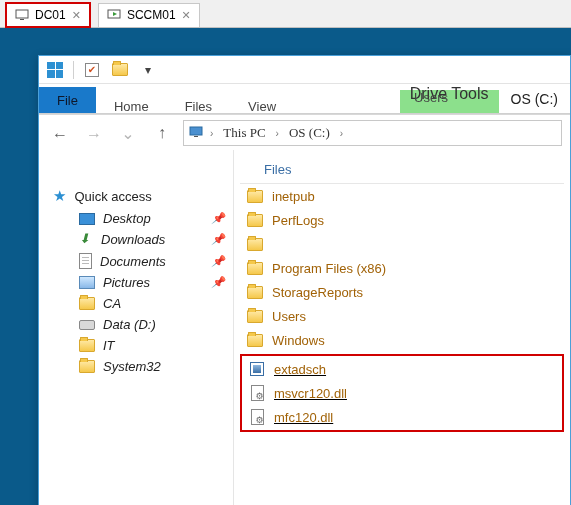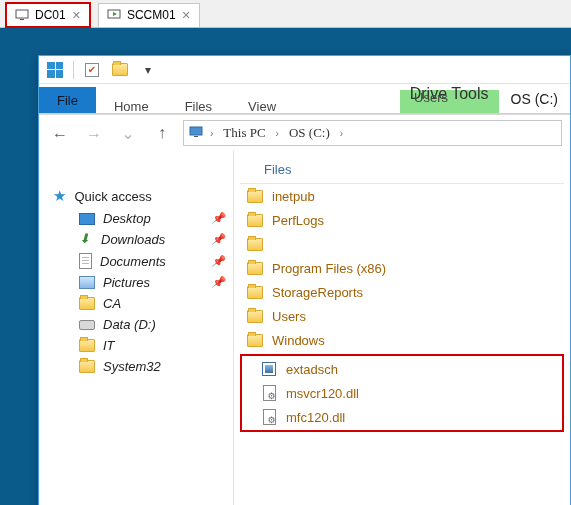--- a/index.html
+++ b/index.html
@@ -45,21 +45,21 @@
   .navpane .hdrspace { height:28px; }
   .nav-item { display:flex; align-items:center; gap:8px; padding:3px 8px 3px 24px; font-size:13px; color:#222; }
   .nav-item.qa { padding-left:14px; font-weight:500; }
   .nav-item.sub { padding-left:40px;font-style:italic; }
   .nav-item .pin { margin-left:auto; color:#888; font-size:11px; }
 
   .filepane { flex:1; padding:0 6px; }
   .colhdr { height:34px; display:flex; align-items:end; padding:4px 6px 6px 24px; font-size:13px; color:#3a6ea5; border-bottom:1px solid #e7e7e7; }
   .file-row { display:flex; align-items:center; gap:8px; padding:3px 4px 3px 6px; font-size:13px; color:#a16207; }
   .file-row .ficon { width:18px; height:18px; display:flex; align-items:center; justify-content:center; }
-  .hl-box { border:2px solid #d00000; margin-top:2px; padding:1px 12px; }
+  .hl-box { border:2px solid #d00000; margin-top:2px; padding:1px 0;text-decoration:underline; }
 
   
   .folder-ico { width:16px; height:13px; background:linear-gradient(#ffe9a6,#f5c84b); border:1px solid #d9a82e; border-radius:1px; position:relative; }
   .folder-ico::before { content:""; position:absolute; top:-3px; left:0; width:6px; height:3px; background:#f5c84b; border:1px solid #d9a82e; border-bottom:none; border-radius:1px 1px 0 0; }
   .star-ico { color:#2d90d2; font-size:15px; }
   .drive-ico { width:16px; height:10px; background:#d8d8d8; border:1px solid #888; border-radius:2px; display:inline-block; position:relative; }
   .doc-ico { width:13px; height:16px; background:#fff; border:1px solid #888; position:relative; display:inline-block; }
   .doc-ico::after { content:""; position:absolute; top:3px; left:2px; right:2px; height:1px; background:#bbb; box-shadow:0 3px 0 #bbb, 0 6px 0 #bbb; }
   .app-ico { width:14px; height:14px; border:1px solid #3a6ea5; background:#fff; display:inline-block; position:relative; }
   .app-ico::after { content:""; position:absolute; inset:2px; background:linear-gradient(#8fb8e0,#3a6ea5); }

